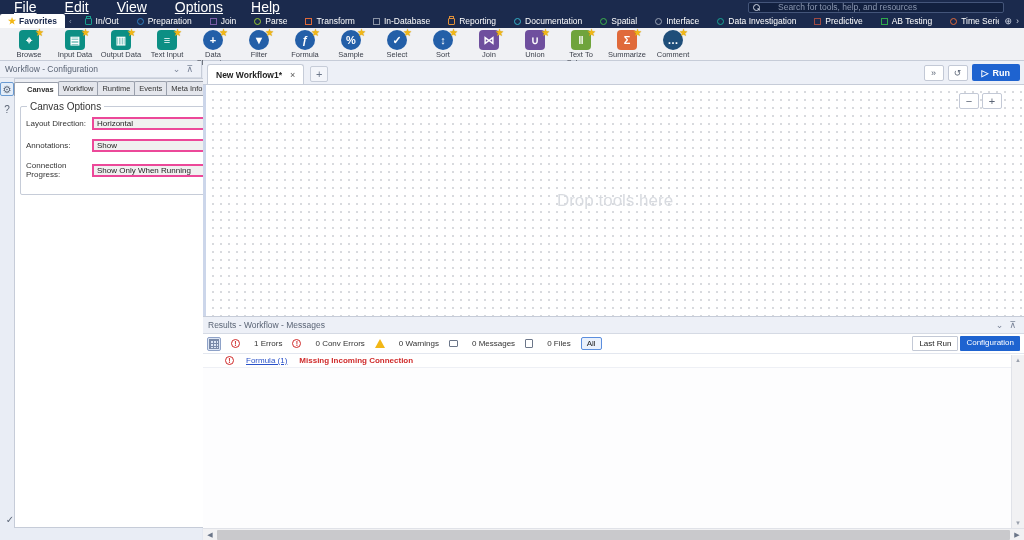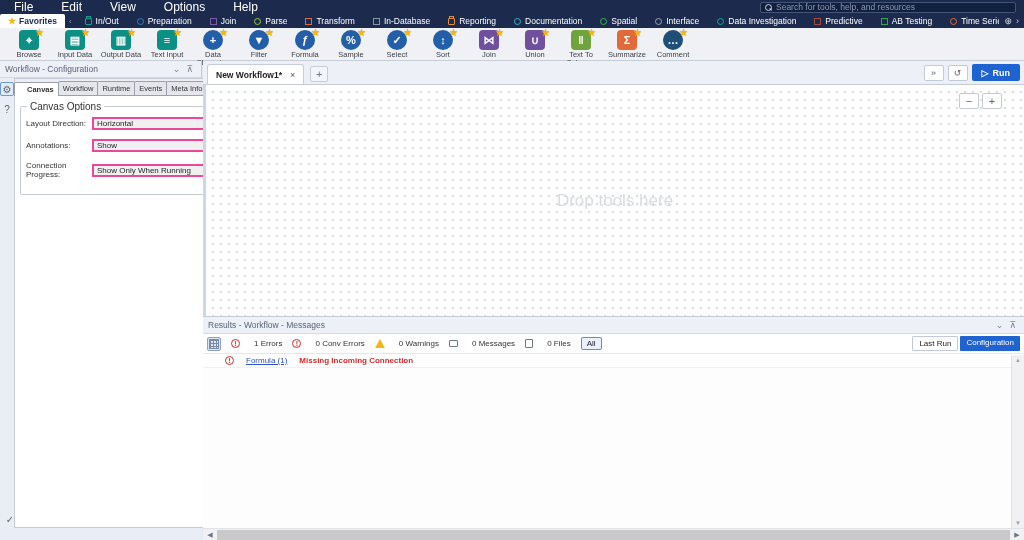--- a/index.html
+++ b/index.html
@@ -1,22 +1,22 @@
 <!DOCTYPE html>
 <html><head>
 <meta charset="utf-8">
 <style>
   * { margin:0; padding:0; box-sizing:border-box; }
   html,body { width:1024px; height:540px; overflow:hidden; }
   body { font-family:"Liberation Sans", sans-serif; font-size:9px; background:#e3e7f0; color:#222; }
 
   
   .menubar { position:absolute; left:0; top:0; width:1024px; height:14px; background:#1b2a4d; display:flex; align-items:center; }
-  .menu-item { color:#fff; padding:0 14px; font-size:12px; cursor:default; }
-  .searchbox { position:absolute; right:8px; top:1.5px; width:256px; height:11px; background:#12203f; border:1px solid #44557a; border-radius:2px; display:flex; align-items:center; padding:0 4px; gap:4px; }
+  .menu-item { color:#fff; padding:0 14px; font-size:14px; cursor:default;text-decoration:underline; }
+  .searchbox { position:absolute; right:20px; top:1.5px; width:256px; height:11px; background:#12203f; border:1px solid #44557a; border-radius:2px; display:flex; align-items:center; padding:0 4px; gap:18px; }
   .searchbox .ph { color:#8b97b0; font-size:8.5px; white-space:nowrap; overflow:hidden; }
   .mag { width:7px; height:7px; position:relative; flex:0 0 auto; }
   .mag::before { content:""; position:absolute; left:0; top:0; width:5px; height:5px; border:1.2px solid #cfd6e4; border-radius:50%; }
   .mag::after { content:""; position:absolute; left:4.6px; top:4.6px; width:3px; height:1.2px; background:#cfd6e4; transform:rotate(45deg); transform-origin:0 0; }
 
   .catbar { position:absolute; left:0; top:14px; width:1024px; height:14px; background:#1b2a4d; display:flex; align-items:stretch; overflow:hidden; }
   .cat-fav { background:#fff; color:#1b2a4d; font-weight:bold; display:flex; align-items:center; gap:3px; padding:0 8px; font-size:8.5px; border-radius:2px 2px 0 0; }
   .cat-fav .st { color:#f2b716; font-size:9px; }
   .cat-scroll { color:#8b97b0; display:flex; align-items:center; padding:0 4px; font-size:8px; }
   .cat-item { display:flex; align-items:center; gap:4px; padding:0 9px; color:#fff; font-size:8.5px; white-space:nowrap; }

